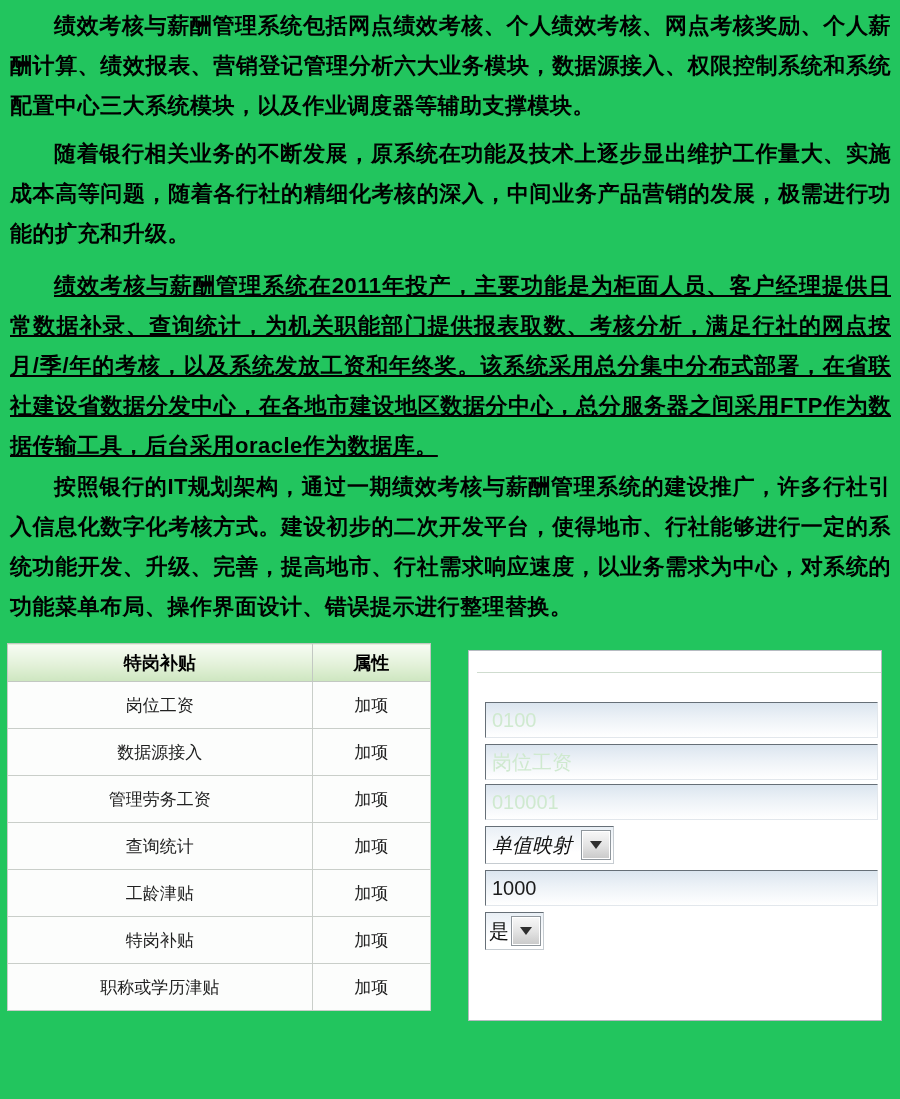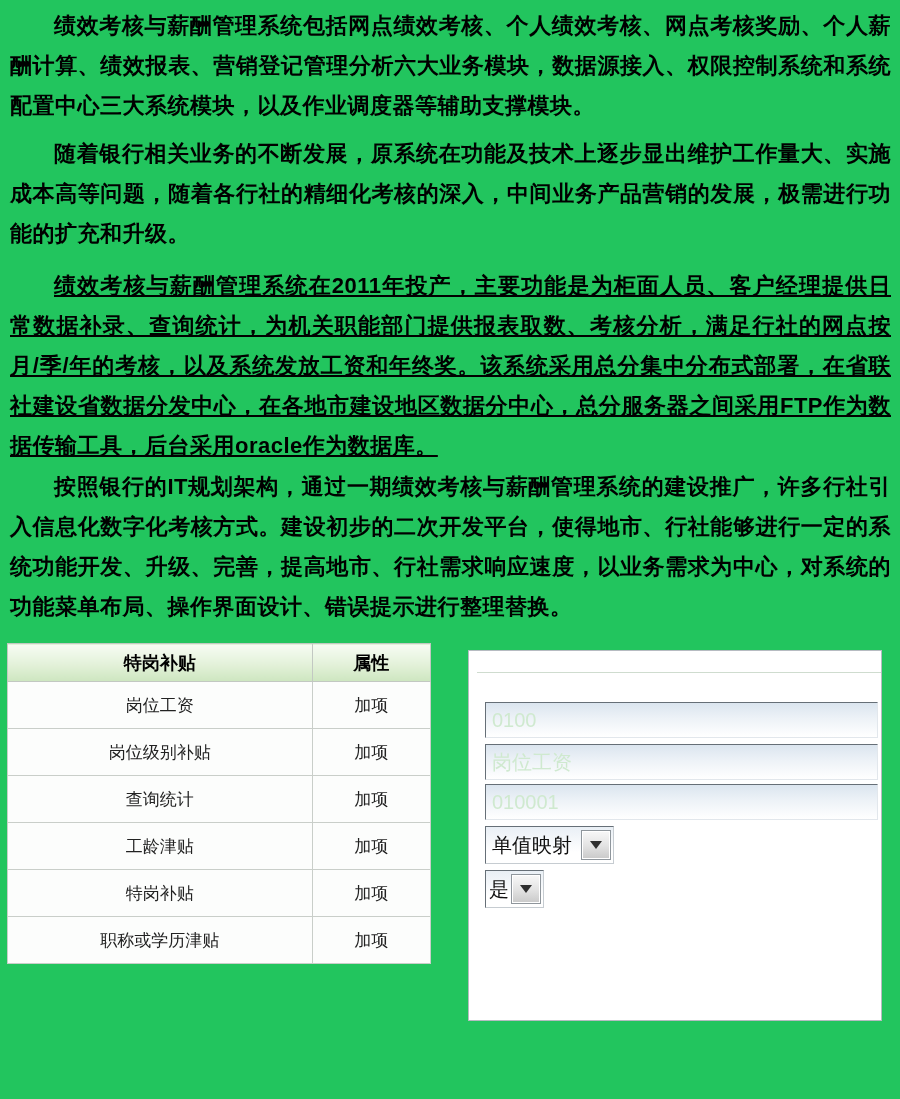--- a/index.html
+++ b/index.html
@@ -107,21 +107,21 @@
     display: flex;
     align-items: center;
     justify-content: space-between;
     height: 38px;
     border-style: solid;
     border-width: 1px;
     border-color: #666f77 #c6ccd1 #c6ccd1 #666f77;
     background: linear-gradient(180deg, #e9eff5 0%, #ffffff 70%);
     padding: 2px 2px 2px 6px;
   }
-  .selectbox.w-map { width: 129px; }
+  .selectbox.w-map { width: 129px; font-style: italic; }
   .selectbox.w-yes { width: 59px; padding-left: 3px; }
   .select-text {
     font-size: 20px;
     color: #111111;
     white-space: nowrap;
   }
   .select-btn {
     width: 30px;
     height: 30px;
     flex: 0 0 30px;
@@ -164,21 +164,25 @@
           <th>特岗补贴</th>
           <th>属性</th>
         </tr>
       </thead>
       <tbody>
         <tr>
           <td>岗位工资</td>
           <td>加项</td>
         </tr>
         <tr>
-          <td>岗位级别补贴</td>
+          <td>数据源接入</td>
+          <td>加项</td>
+        </tr>
+        <tr>
+          <td>管理劳务工资</td>
           <td>加项</td>
         </tr>
         <tr>
           <td>查询统计</td>
           <td>加项</td>
         </tr>
         <tr>
           <td>工龄津贴</td>
           <td>加项</td>
         </tr>
@@ -205,20 +209,21 @@
       <input class="tfield pale mt4" type="text" readonly="" value="010001" style="">
 
 
       <div class="selectbox w-map mt6">
         <span class="select-text">单值映射</span>
         <span class="select-btn">
           <span class="tri"></span>
         </span>
       </div>
 
+      <input class="tfield dark mt6" type="text" value="1000" style="">
 
       <div class="selectbox w-yes mt6">
         <span class="select-text">是</span>
         <span class="select-btn">
           <span class="tri"></span>
         </span>
       </div>
 
     </div>
   </div>

